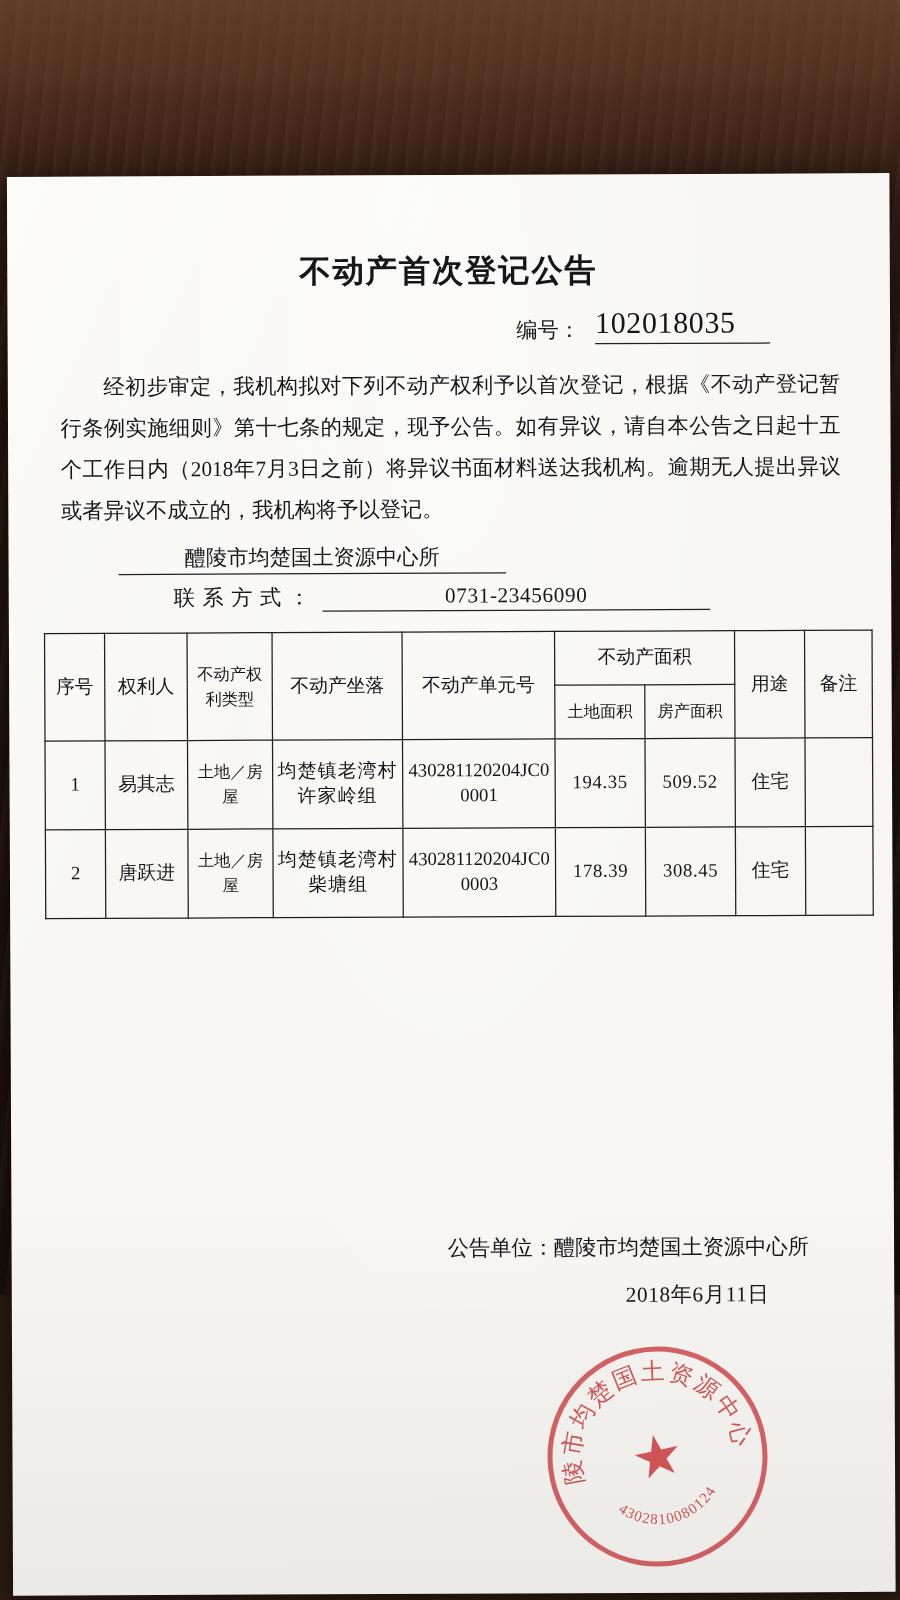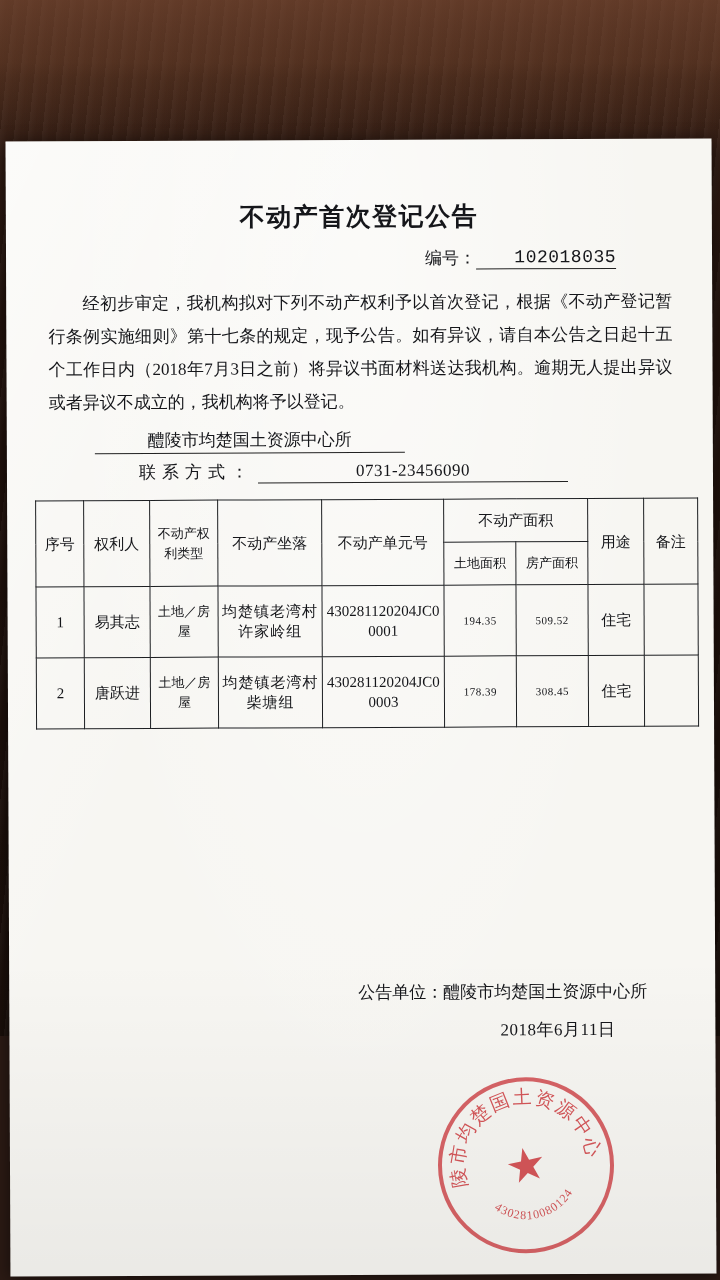--- a/index.html
+++ b/index.html
@@ -76,30 +76,29 @@
   }
   .serial-row {
     display: flex;
     justify-content: flex-end;
     align-items: flex-end;
     padding-right: 68px;
     margin-bottom: 16px;
   }
   .serial-label {
     font-size: 17px;
-    margin-right: 0;
+    margin-right: 12px;
   }
   .serial-value {
-    font-size: 18px;
+    font-size: 24px;
     min-width: 140px;
-    text-align: right;
+    text-align: left;
     border-bottom: 1px solid #222;
     padding-bottom: 1px;
     letter-spacing: 0.5px;
-    font-family: Liberation Mono, monospace;
   }
 
   .body-text {
     font-size: 17px;
     line-height: 33px;
     text-align: justify;
     text-justify: inter-ideograph;
     padding: 0 12px 0 14px;
     margin: 0 0 10px 0;
   }
@@ -151,21 +150,21 @@
   .col-loc      { width: 104px; }
   .col-unit     { width: 122px; }
   .col-land     { width: 72px; }
   .col-house    { width: 72px; }
   .col-use      { width: 56px; }
   .col-note     { width: 54px; }
 
   .cell-type { font-size: 13px; line-height: 19px; }
   .cell-loc  { font-size: 15px; line-height: 20px; letter-spacing: 1px; }
   .cell-unit { font-size: 15px; line-height: 19px; letter-spacing: 0px; word-break: break-all; }
-  .cell-num  { font-size: 11px; letter-spacing: 0.5px; }
+  .cell-num  { font-size: 15px; letter-spacing: 0.5px; }
   .row-tall td { height: 62px; }
 
   
   .footer {
     position: relative;
     margin-top: 246px;
     padding-right: 40px;
     text-align: right;
     font-size: 17px;
     line-height: 38px;

